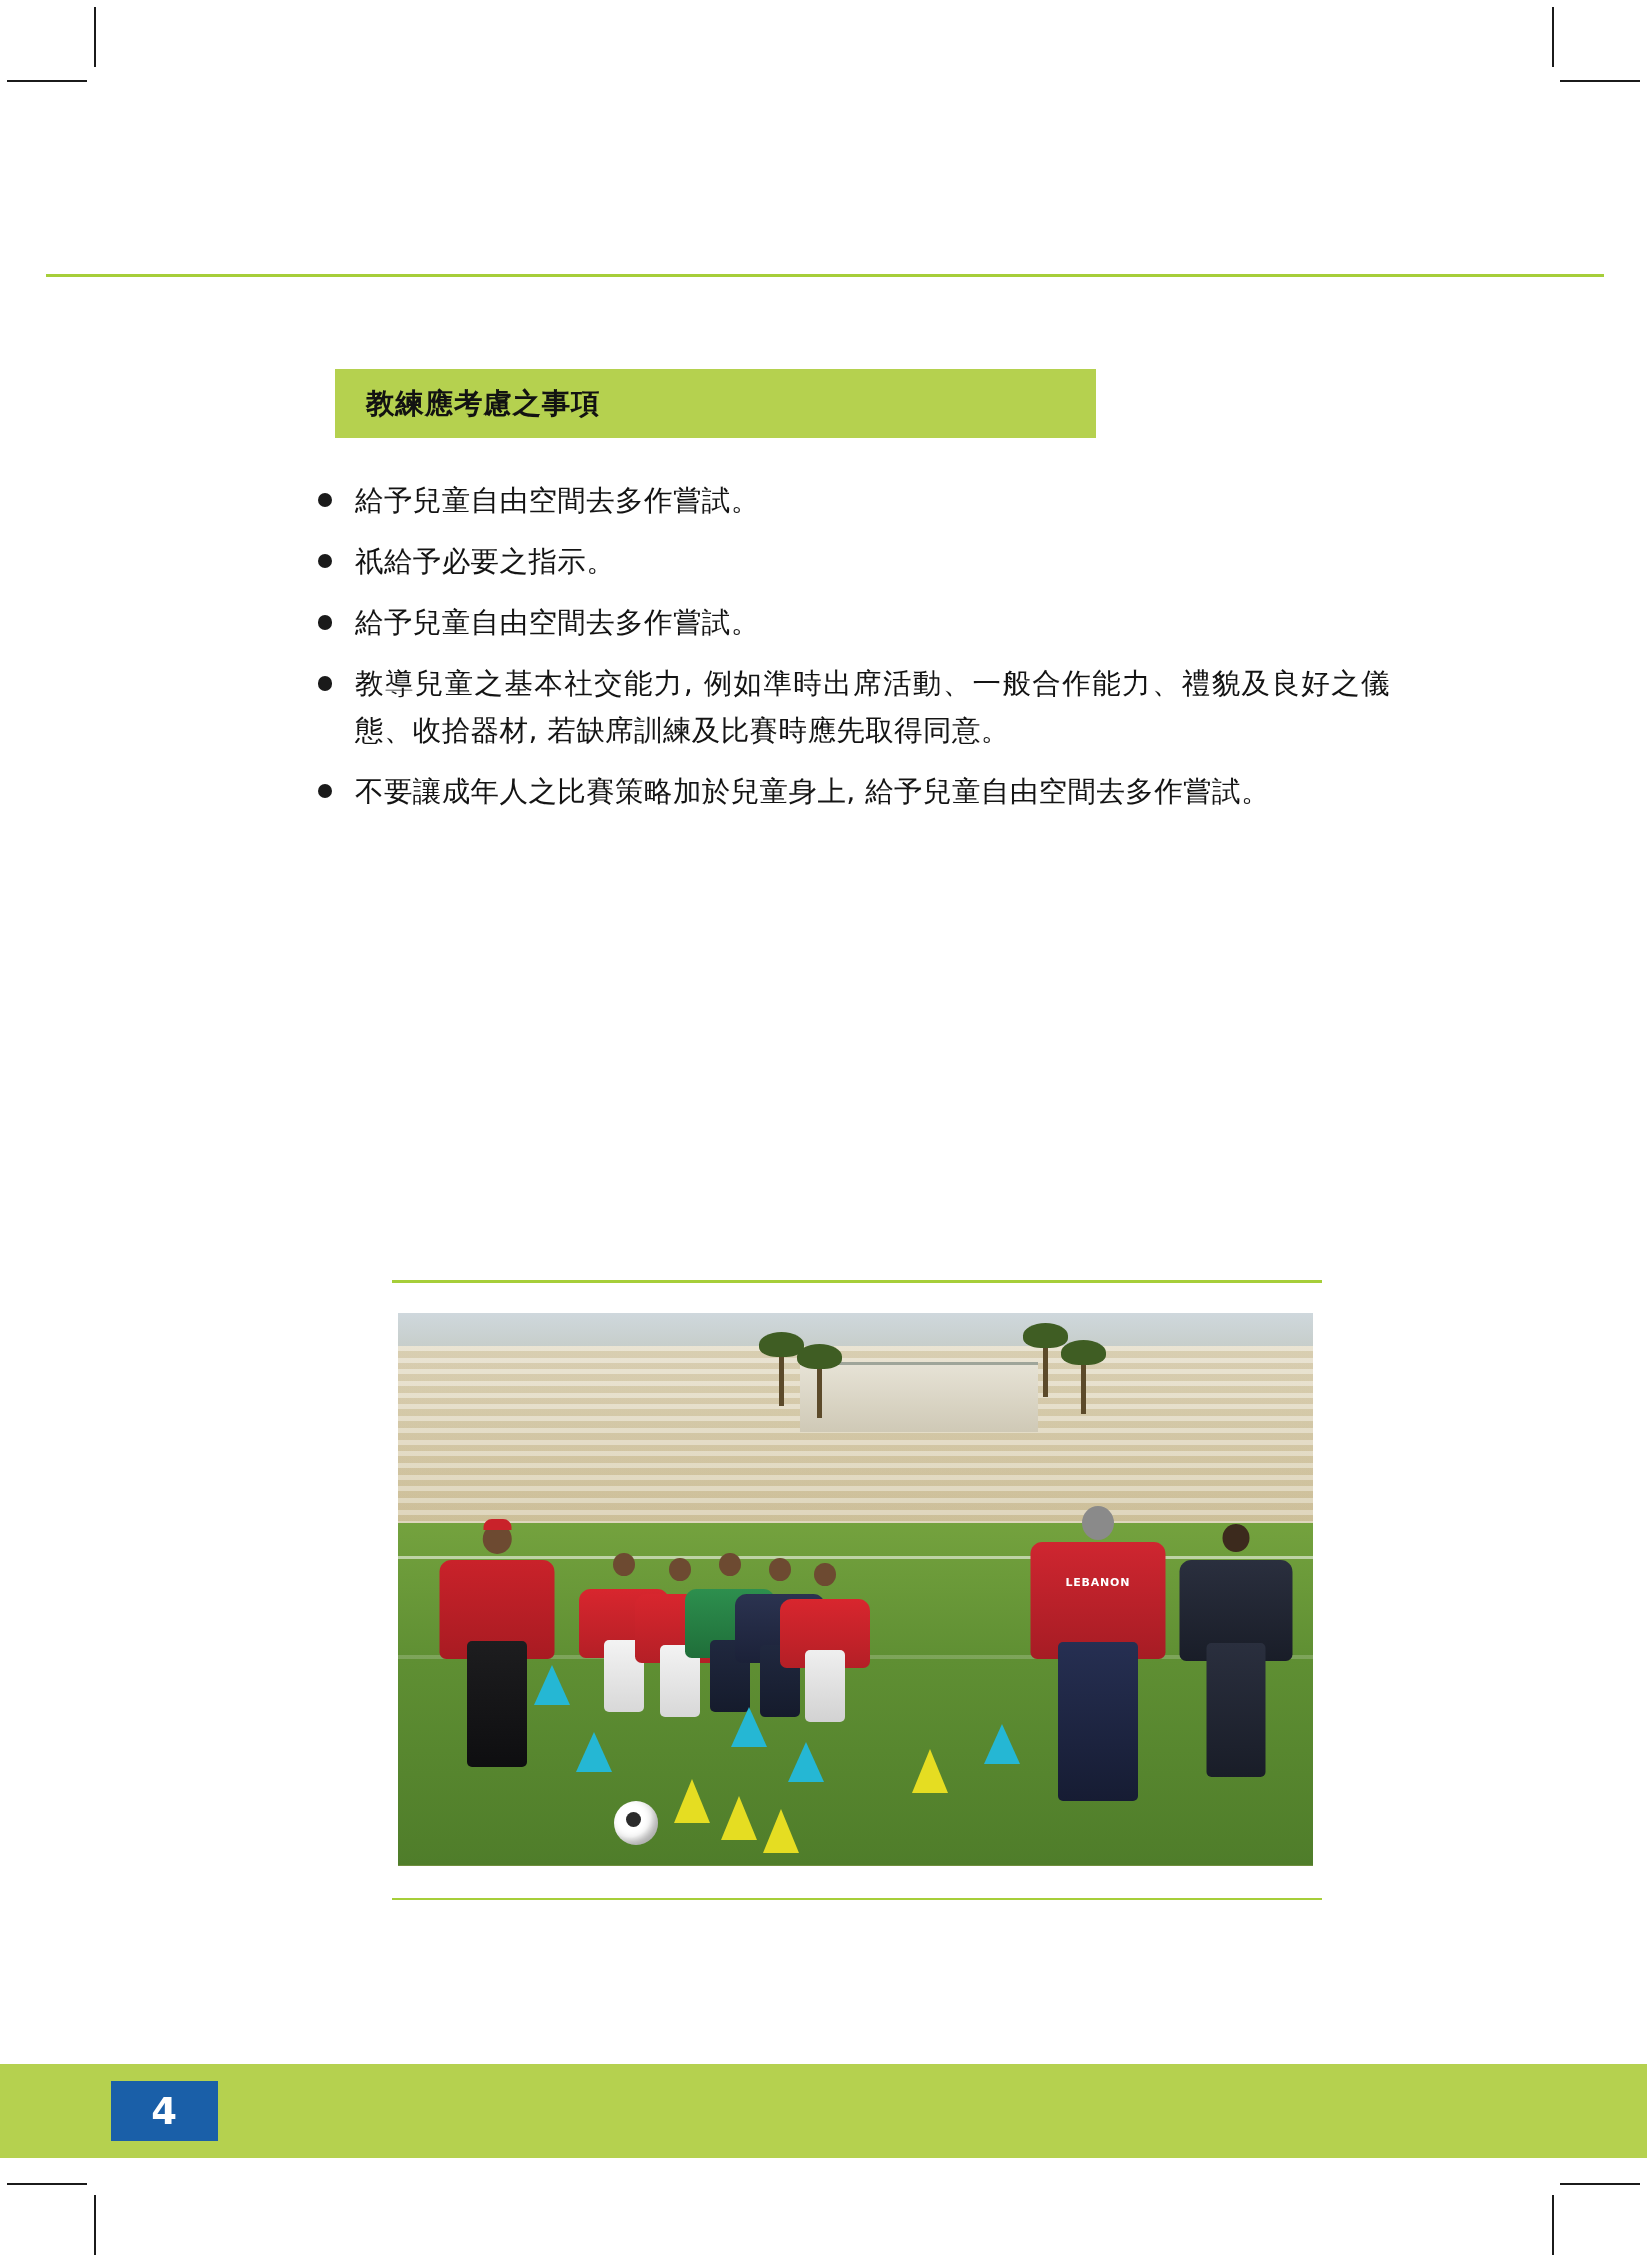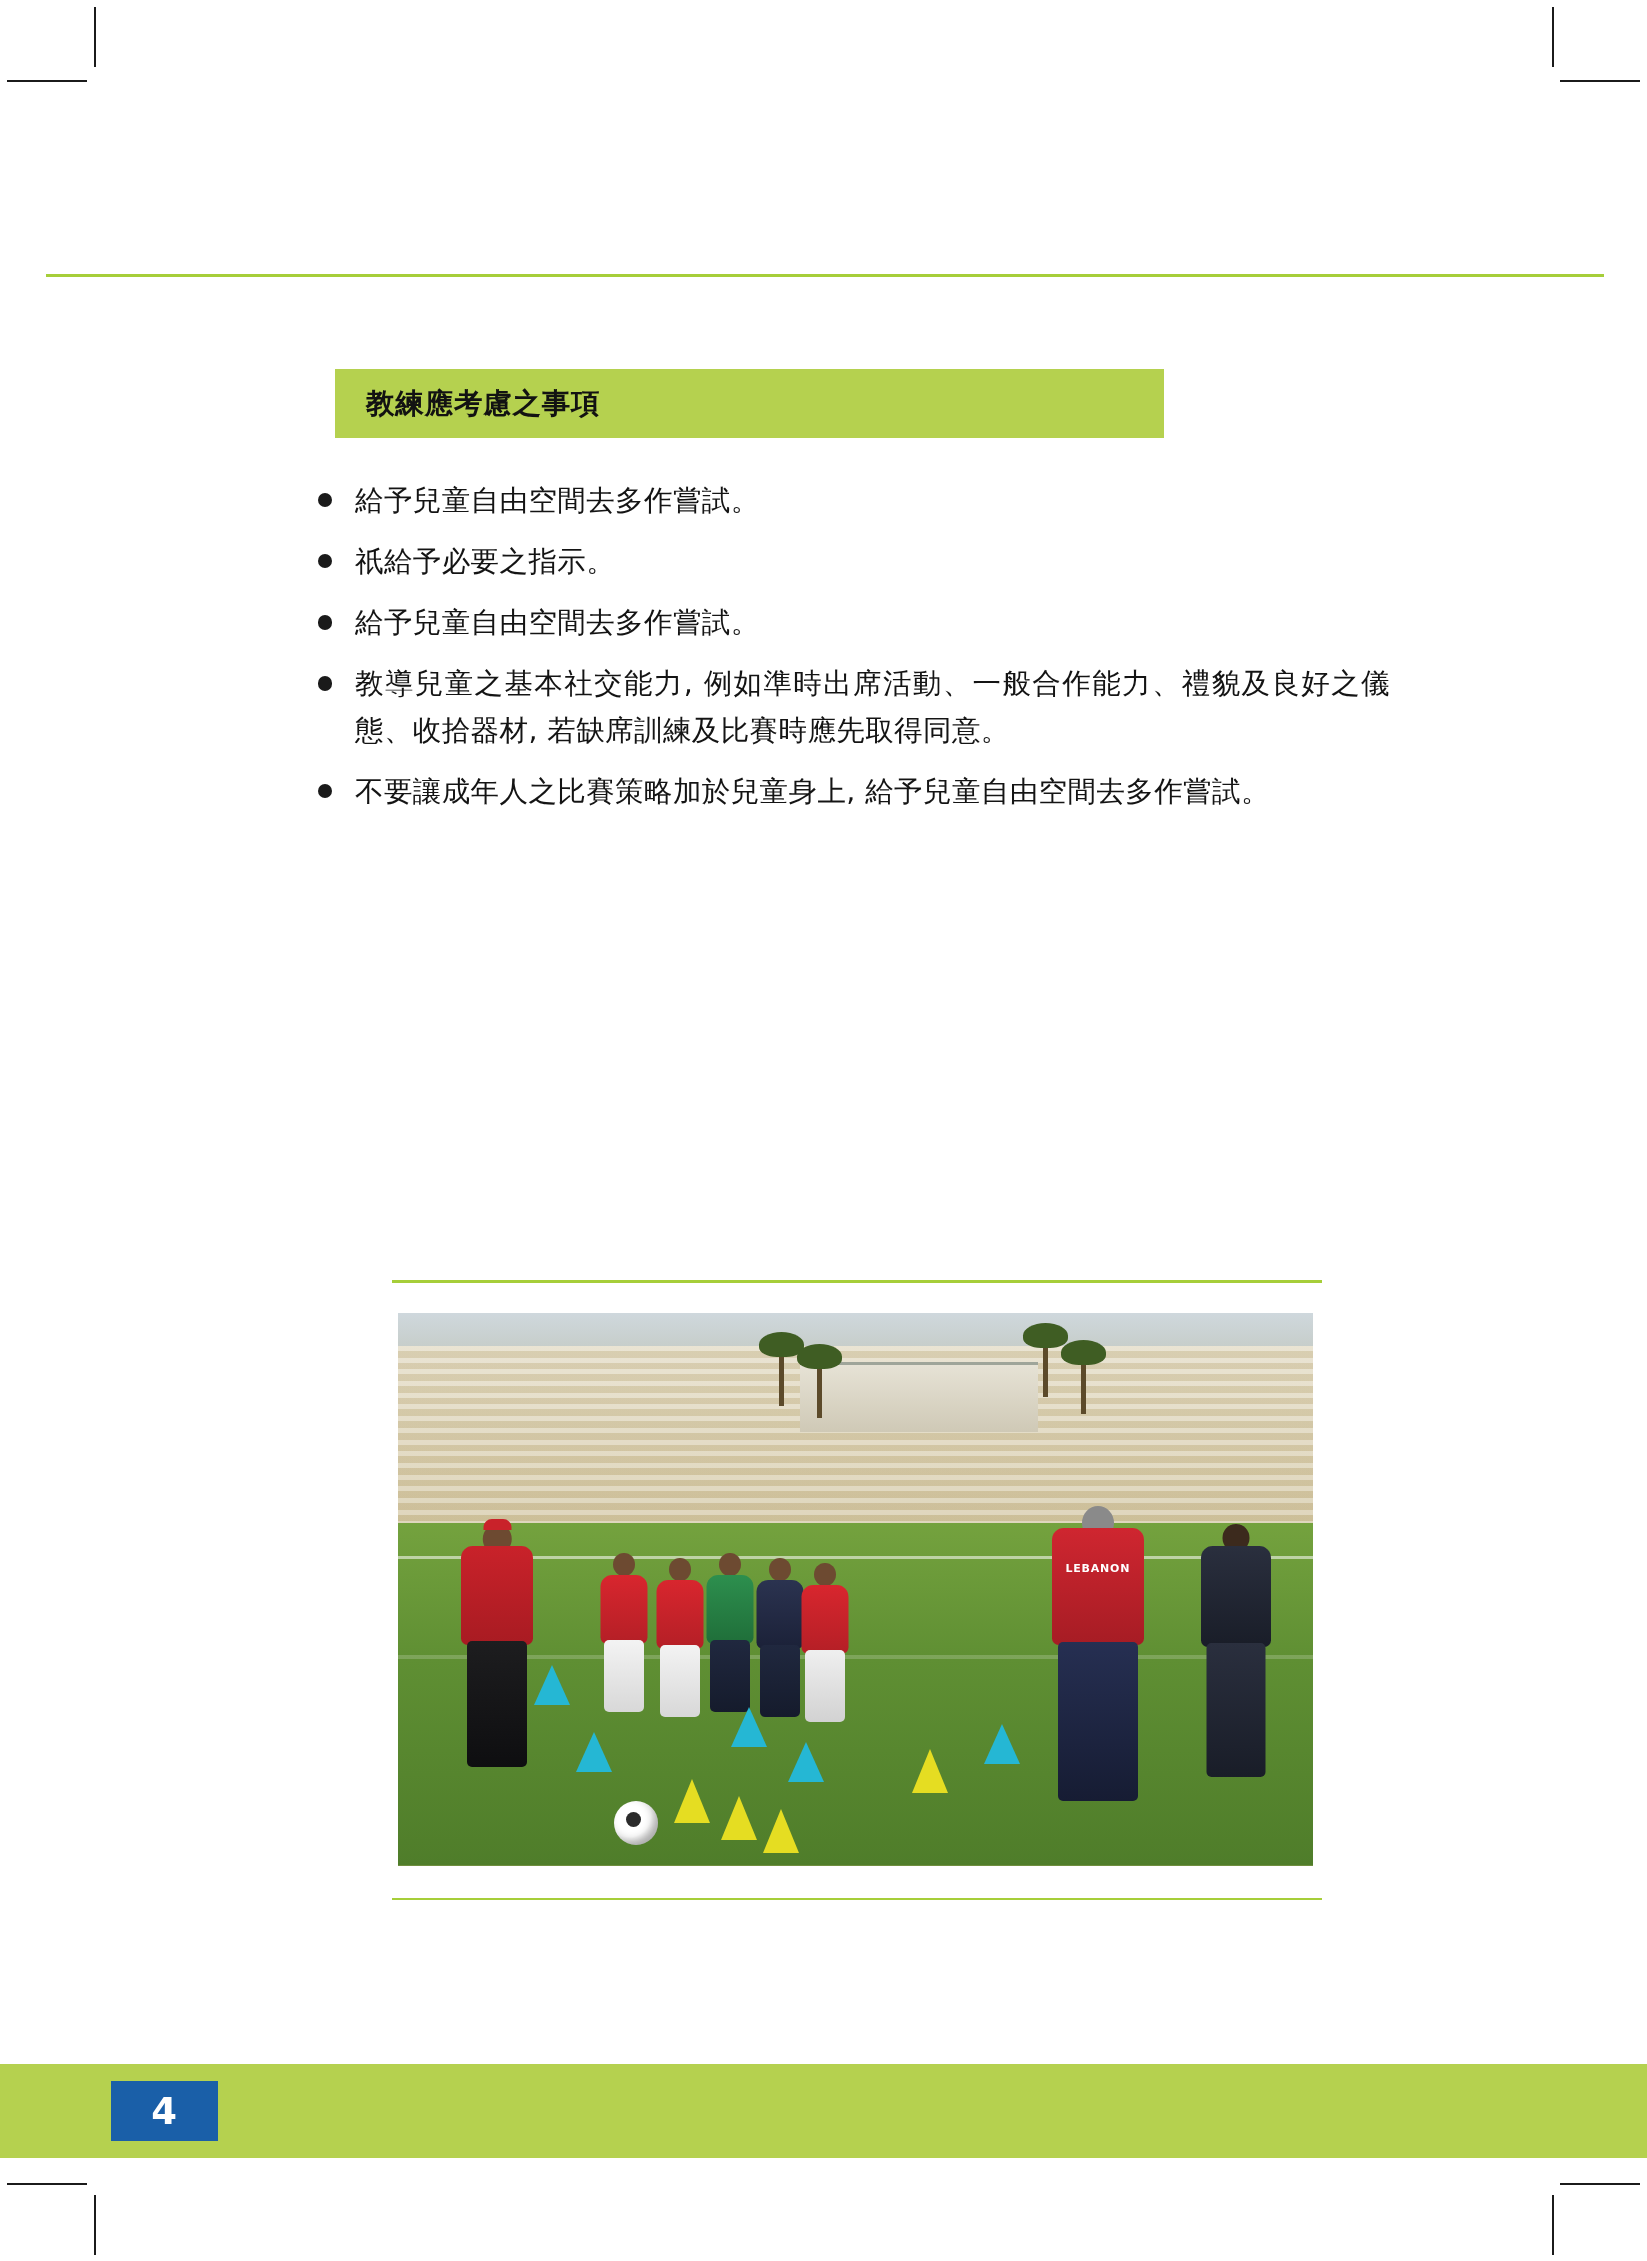--- a/index.html
+++ b/index.html
@@ -34,21 +34,21 @@
     width: 1558px;
     height: 2.5px;
     background: #a6ce39;
   }
 
   
   .heading-bar {
     position: absolute;
     left: 335px;
     top: 369px;
-    width: 829px;
+    width: 761px;
     height: 69px;
     background: #b5d14f;
   }
   .heading-bar .heading-text {
     position: absolute;
     left: 31px;
     top: 50%;
     transform: translateY(-50%);
     font-size: 28.5px;
     font-weight: bold;
@@ -166,21 +166,21 @@
   .cone.blue { border-bottom: 40px solid #25b7d4; }
   .cone.yellow { border-bottom: 44px solid #e5dd22; }
   .person { position: absolute; }
   .person .head {
     position: absolute; left: 50%; transform: translateX(-50%);
     top: 0; width: 22px; height: 23.5px; border-radius: 50%;
     background: #6d4a31;
   }
   .person .torso {
     position: absolute; left: 50%; transform: translateX(-50%);
-    top: 22px; width: 47px; height: 69px; border-radius: 11.7px 11.7px 6.7px 6.7px;
+    top: 36px; width: 47px; height: 69px; border-radius: 11.7px 11.7px 6.7px 6.7px; padding-left: 43px;
   }
   .person .legs {
     position: absolute; left: 50%; transform: translateX(-50%);
     top: 87px; width: 40px; height: 72px; border-radius: 5px;
   }
   .cap {
     position: absolute; left: 50%; transform: translateX(-50%);
     top: -5px; width: 28.5px; height: 11.7px; border-radius: 8.4px 8.4px 0 0;
     background: #c9222a;
   }

